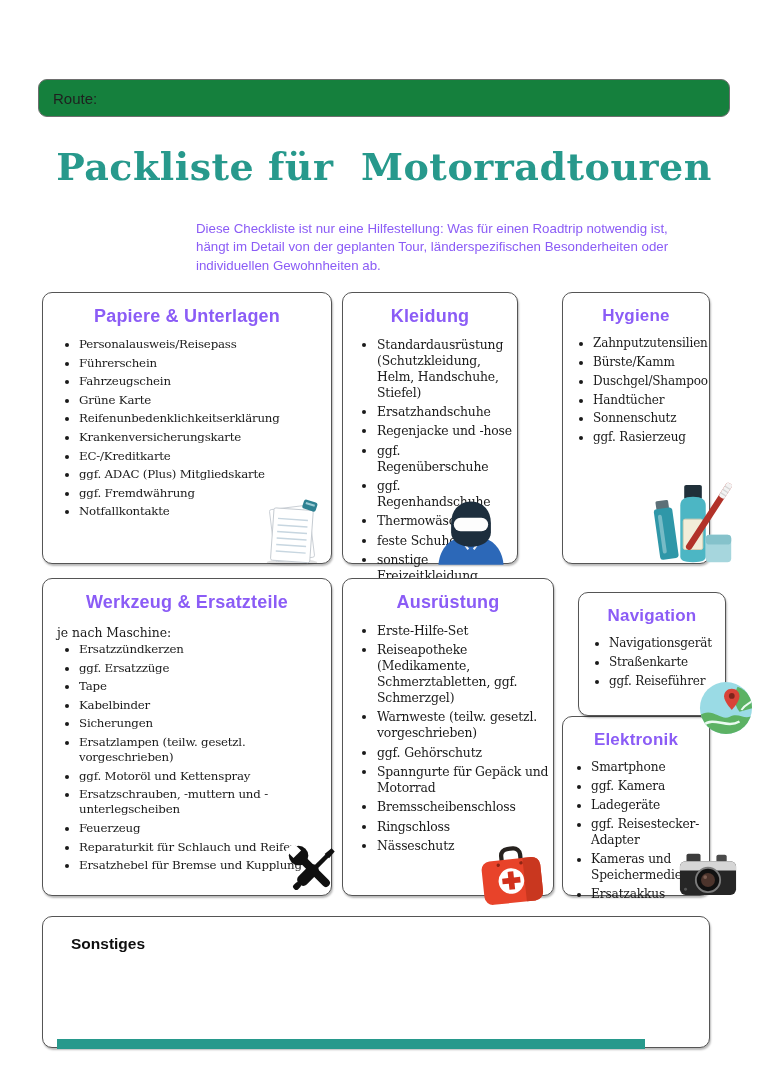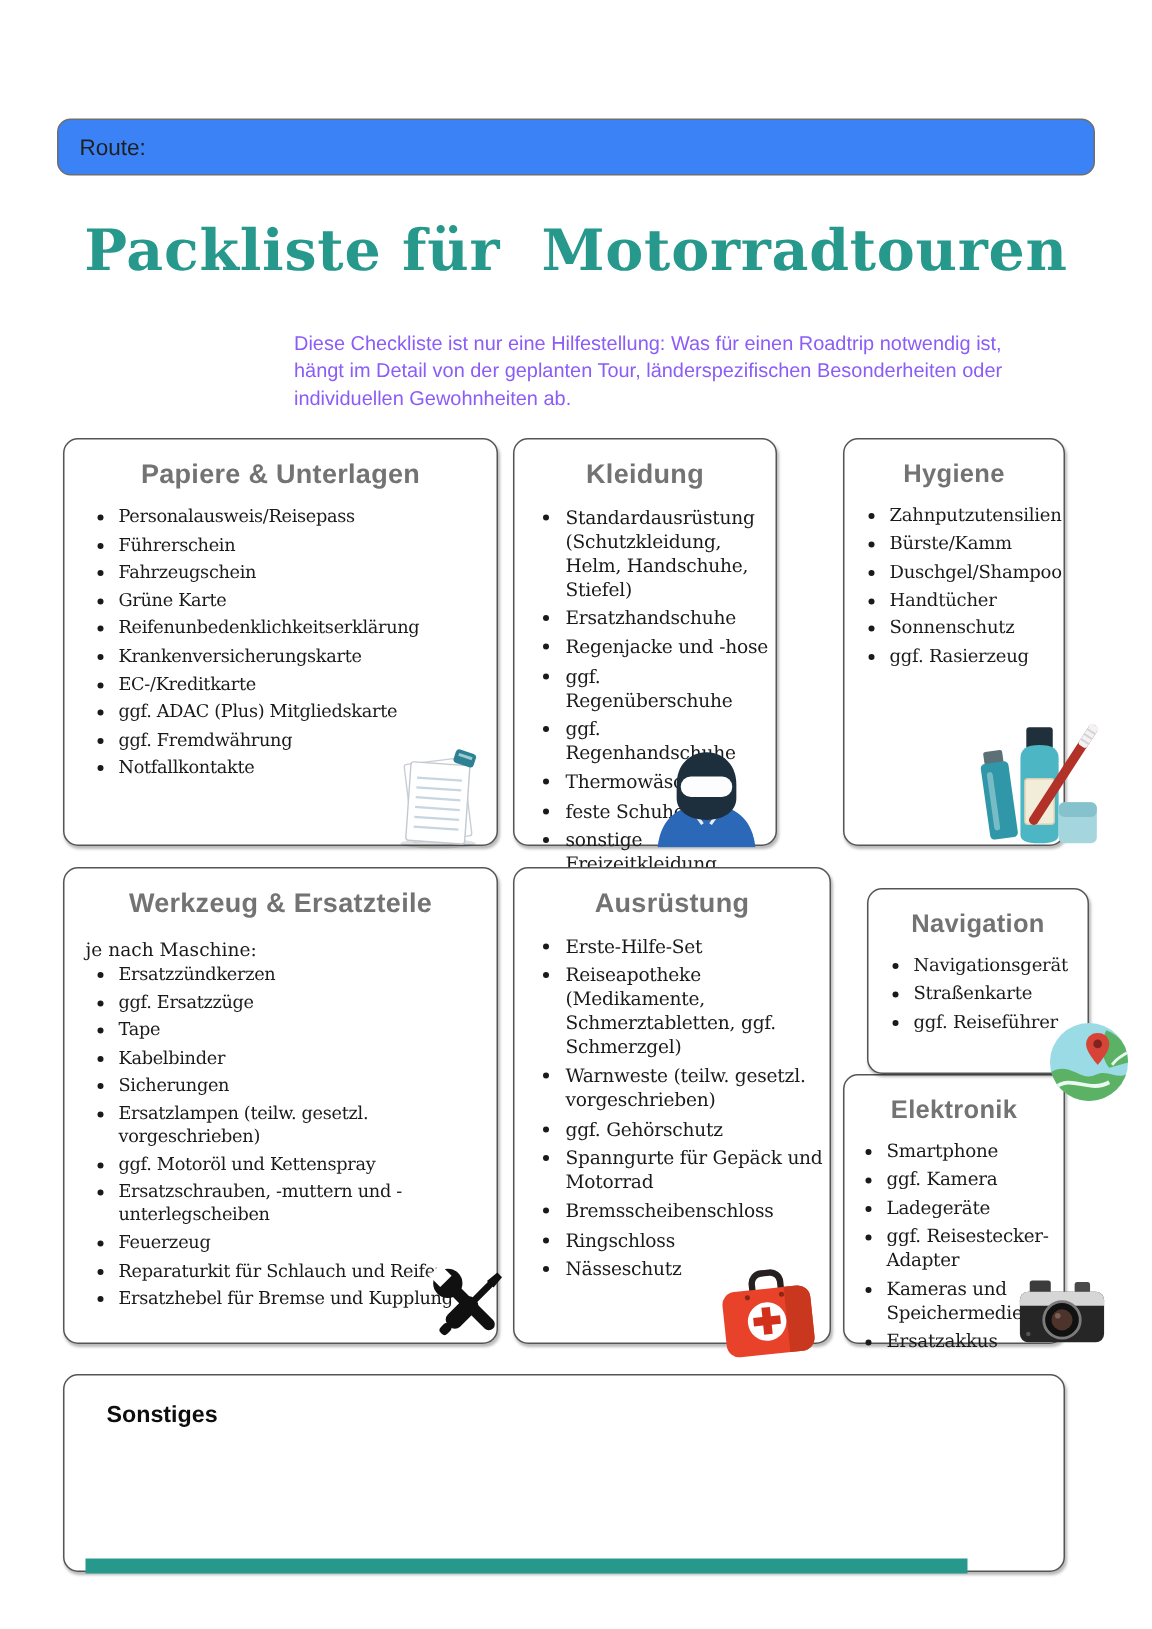--- a/index.html
+++ b/index.html
@@ -2,21 +2,21 @@
 <html><head>
 <meta charset="utf-8">
 <style>
   html,body{margin:0;padding:0;background:#ffffff;}
   .page{position:relative;width:768px;height:1086px;background:#ffffff;overflow:hidden;
         font-family:"Liberation Sans",sans-serif;}
 
   
   .route-box{position:absolute;left:38px;top:79px;width:692px;height:38px;
     border:1.5px solid #6e6e6e;border-radius:9px;display:flex;align-items:center;
-    padding-left:14px;box-sizing:border-box;background:#3b82f6;}
+    padding-left:14px;box-sizing:border-box;background:#15803d;}
   .route-label{font-size:15px;color:#1f1f1f;}
 
   
   .title{position:absolute;left:0;top:144px;width:768px;margin:0;text-align:center;
     font-family:"DejaVu Serif",serif;font-weight:700;font-size:38px;color:#27998c;
     white-space:pre;letter-spacing:.5px;}
   .intro{position:absolute;left:196px;top:220px;width:502px;margin:0;
     font-size:13.3px;line-height:1.38;color:#8b5cf6;}
 
   
@@ -25,21 +25,21 @@
   #card-papiere   {left:42px; top:292px;width:290px;height:272px;}
   #card-kleidung  {left:342px;top:292px;width:176px;height:272px;}
   #card-hygiene   {left:562px;top:292px;width:148px;height:272px;}
   #card-werkzeug  {left:42px; top:578px;width:290px;height:318px;z-index:3;}
   #card-ausruestung{left:342px;top:578px;width:212px;height:318px;}
   #card-navigation{left:562px;top:592px;width:148px;height:124px;z-index:4;margin-left:16px;}
   #card-elektronik{left:562px;top:716px;width:148px;height:180px;}
   #card-sonstiges {left:42px; top:916px;width:668px;height:132px;}
 
   .card-title{margin:13px 6px 0 6px;text-align:center;font-weight:700;font-size:18px;
-    color:#737373;letter-spacing:.2px;}
+    color:#8b5cf6;letter-spacing:.2px;}
   #card-hygiene .card-title,#card-navigation .card-title,#card-elektronik .card-title{font-size:17px;}
 
   .card-list{margin:10px 0 0 0;font-family:"DejaVu Serif",serif;color:#1a1a1a;}
   .card-list li{margin-bottom:3.5px;line-height:1.28;}
   #card-papiere .card-list,#card-werkzeug .card-list{
     padding:0 6px 0 36px;font-size:11.8px;letter-spacing:-.2px;}
   #card-kleidung .card-list,#card-ausruestung .card-list{
     padding:0 4px 0 34px;font-size:12.4px;letter-spacing:-.15px;}
   #card-hygiene .card-list,#card-navigation .card-list{
     padding:0 2px 0 30px;font-size:12px;letter-spacing:-.15px;}

